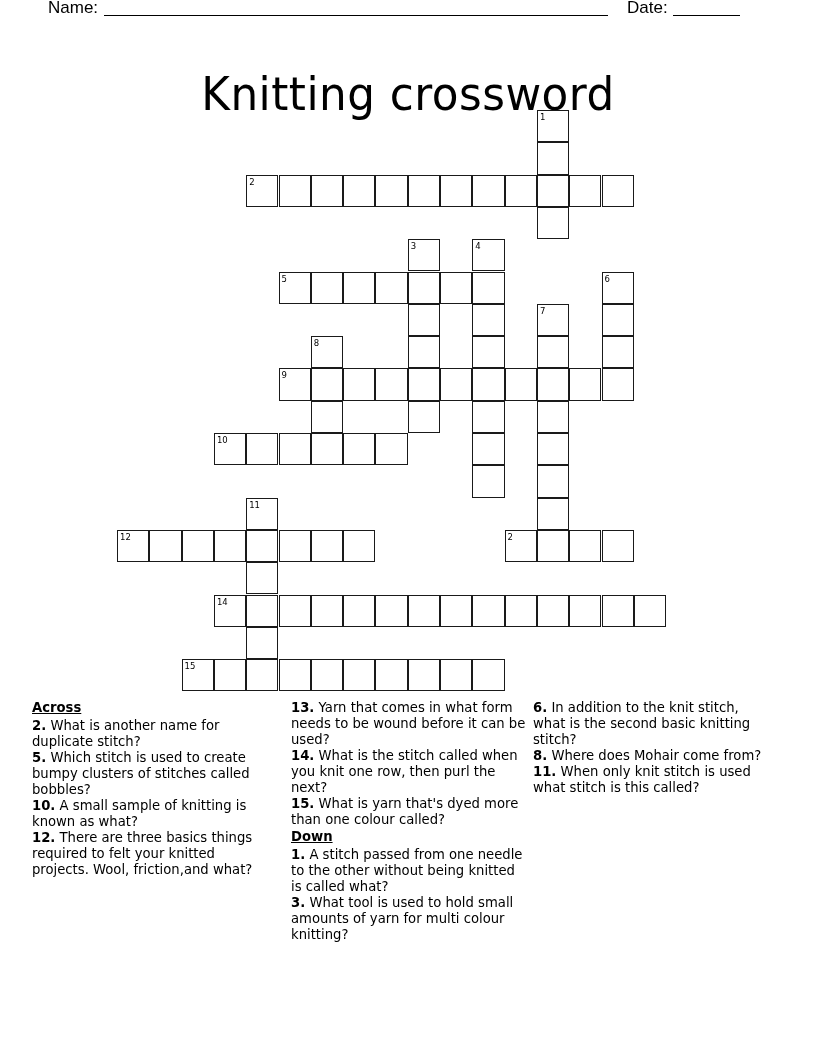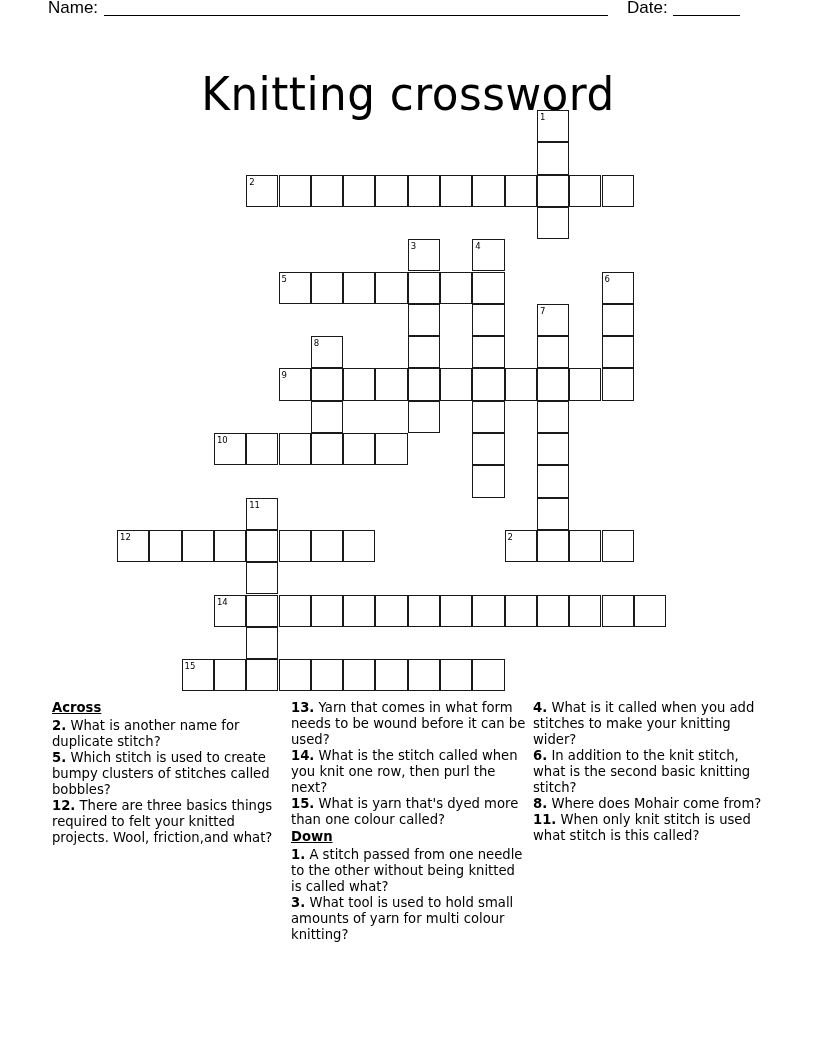--- a/index.html
+++ b/index.html
@@ -80,21 +80,21 @@
       font-family: "DejaVu Sans", sans-serif;
       font-size: 13.2px;
       line-height: 16px;
       color: #000;
     }
     .clue-col {
       position: absolute;
       top: 0;
       width: 236px;
     }
-    .clue-col.c1 { left: 52px; }
+    .clue-col.c1 { left: 32px; }
     .clue-col.c2 { left: 291px; }
     .clue-col.c3 { left: 533px; }
     .clue-heading {
       font-weight: bold;
       text-decoration: underline;
       margin: 1px 0 2px 0;
     }
     .clue {
       margin: 0;
     }
@@ -246,31 +246,31 @@
     <div class="cell" style="left: 407.7px; top: 659.1px;"></div>
     <div class="cell" style="left: 440px; top: 659.1px;"></div>
     <div class="cell" style="left: 472.3px; top: 659.1px;"></div>
   </div>
 
 <div class="clues">
   <div class="clue-col c1">
     <div class="clue-heading">Across</div>
     <p class="clue"><span class="clue-num">2.</span><span> What is another name for duplicate stitch?</span></p>
     <p class="clue"><span class="clue-num">5.</span><span> Which stitch is used to create bumpy clusters of stitches called bobbles?</span></p>
+    <p class="clue"><span class="clue-num">10.</span><span> A small sample of knitting is known as what?</span></p>
     <p class="clue"><span class="clue-num">12.</span><span> There are three basics things required to felt your knitted projects. Wool, friction,and what?</span></p>
   </div>
 
   <div class="clue-col c2">
     <p class="clue"><span class="clue-num">13.</span><span> Yarn that comes in what form needs to be wound before it can be used?</span></p>
     <p class="clue"><span class="clue-num">14.</span><span> What is the stitch called when you knit one row, then purl the next?</span></p>
     <p class="clue"><span class="clue-num">15.</span><span> What is yarn that's dyed more than one colour called?</span></p>
     <div class="clue-heading">Down</div>
     <p class="clue"><span class="clue-num">1.</span><span> A stitch passed from one needle to the other without being knitted is called what?</span></p>
     <p class="clue"><span class="clue-num">3.</span><span> What tool is used to hold small amounts of yarn for multi colour knitting?</span></p>
   </div>
 
   <div class="clue-col c3">
-    <p class="clue"><span class="clue-num">4.</span><span> What is it called when you add stitches to make your knitting wider?</span></p>
     <p class="clue"><span class="clue-num">6.</span><span> In addition to the knit stitch, what is the second basic knitting stitch?</span></p>
     <p class="clue"><span class="clue-num">8.</span><span> Where does Mohair come from?</span></p>
     <p class="clue"><span class="clue-num">11.</span><span> When only knit stitch is used what stitch is this called?</span></p>
   </div>
 </div>
 
 </body></html>

